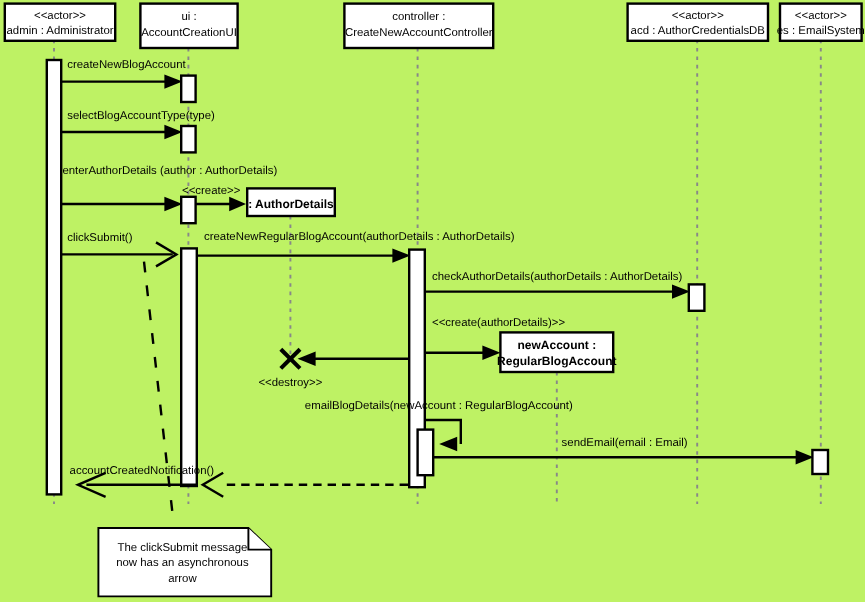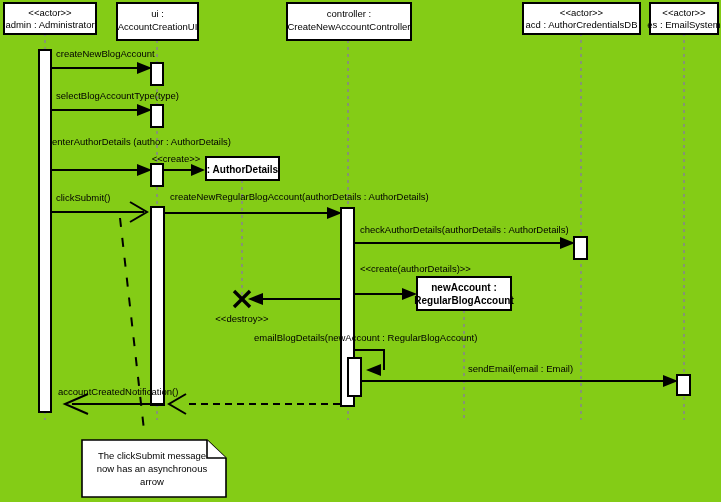--- a/index.html
+++ b/index.html
@@ -7,21 +7,21 @@
     padding: 0;
     background: #ffffff;
   }
   body {
     font-family: "Liberation Sans", sans-serif;
   }
   #diagram-root {
     position: relative;
     width: 721px;
     height: 502px;
-    background: #84cc16;
+    background: #bef264;
     overflow: hidden;
   }
   svg.canvas {
     position: absolute;
     left: 0;
     top: 0;
     width: 721px;
     height: 502px;
   }
   text {

